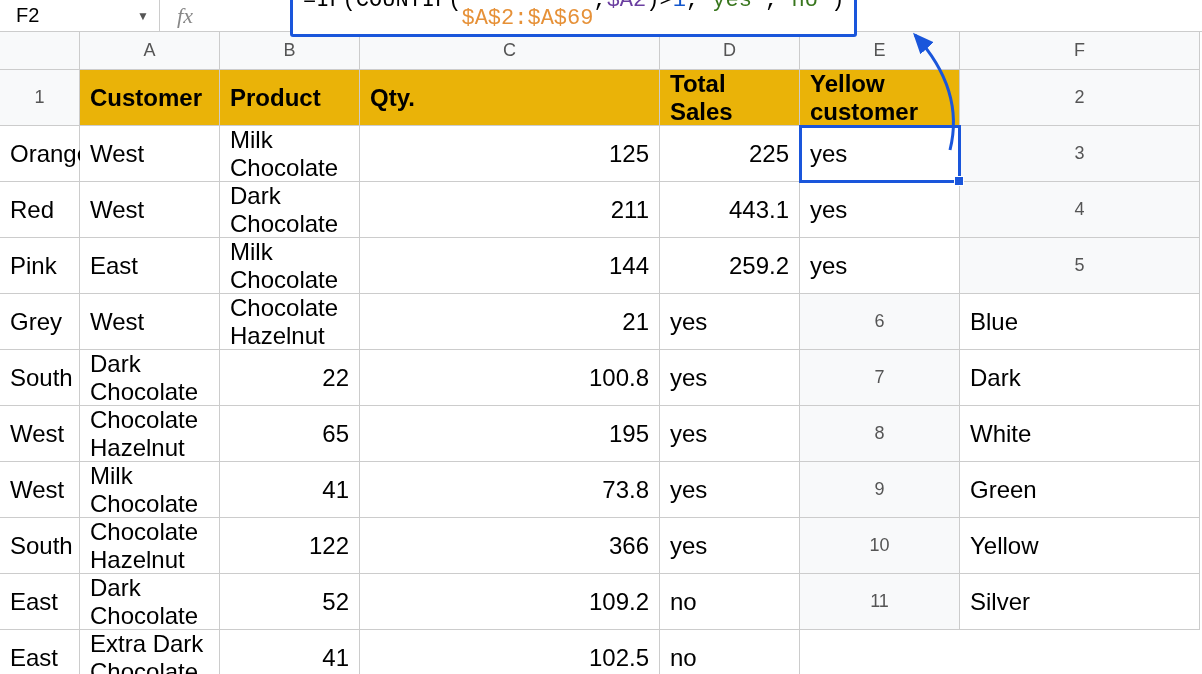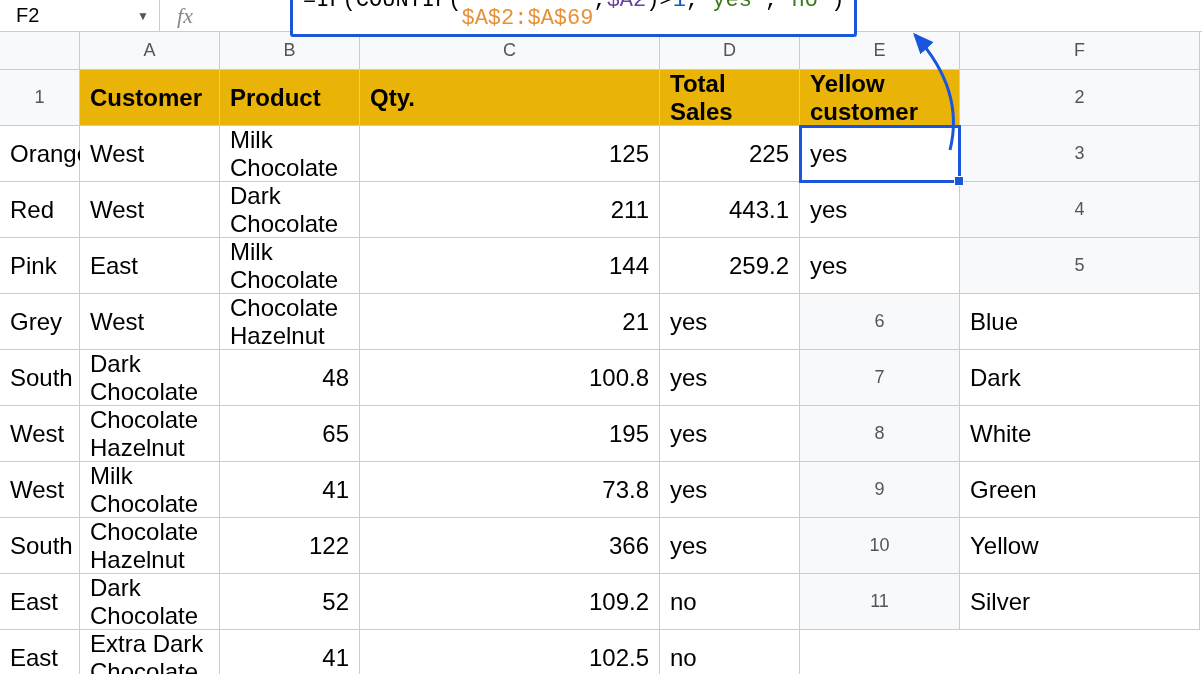--- a/index.html
+++ b/index.html
@@ -204,21 +204,21 @@
   <div class="cell">Grey</div>
   <div class="cell">West</div>
   <div class="cell">Chocolate Hazelnut</div>
   <div class="cell right-align">21</div>
   <div class="cell">yes</div>
 
   <div class="row-header">6</div>
   <div class="cell">Blue</div>
   <div class="cell">South</div>
   <div class="cell">Dark Chocolate</div>
-  <div class="cell right-align">48</div>
+  <div class="cell right-align">22</div>
   <div class="cell right-align">100.8</div>
   <div class="cell">yes</div>
 
   <div class="row-header">7</div>
   <div class="cell">Dark</div>
   <div class="cell">West</div>
   <div class="cell">Chocolate Hazelnut</div>
   <div class="cell right-align">65</div>
   <div class="cell right-align">195</div>
   <div class="cell">yes</div>

